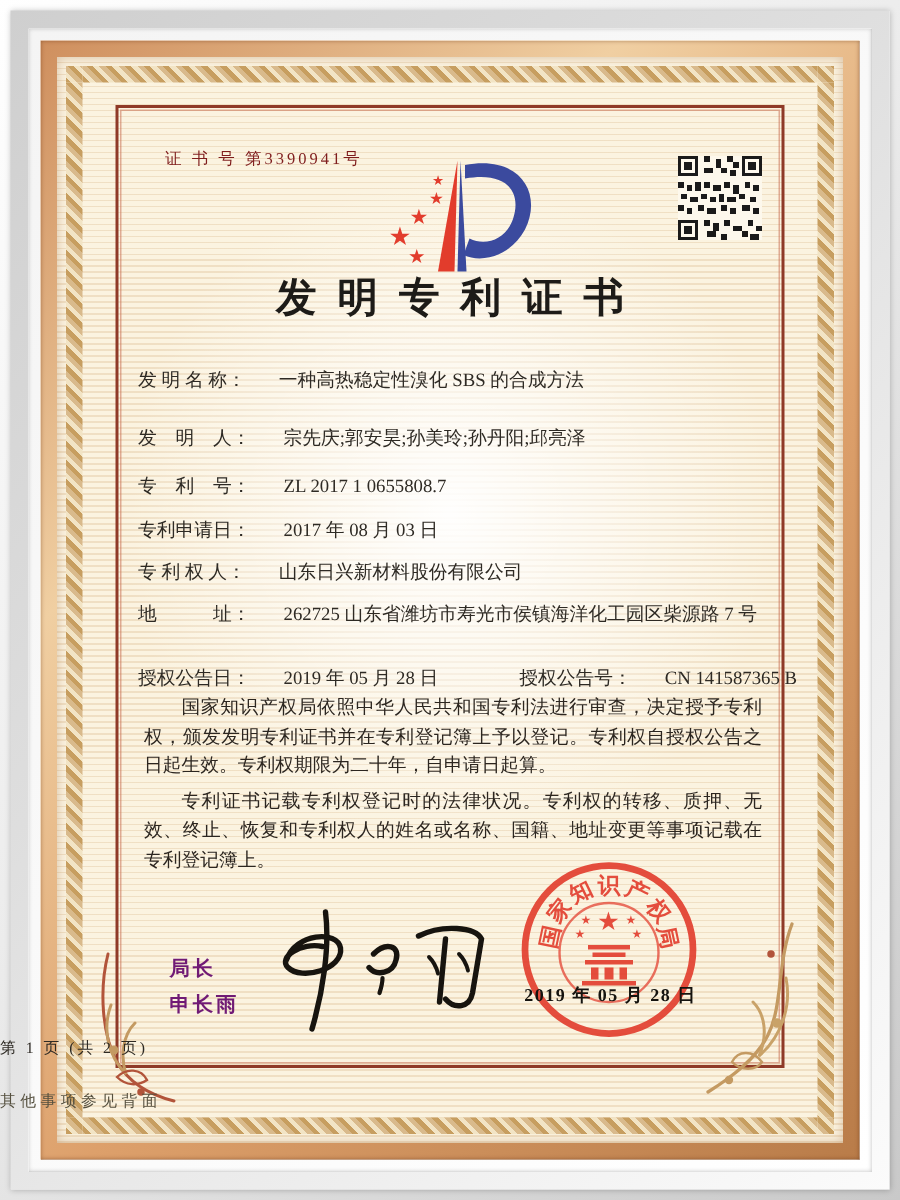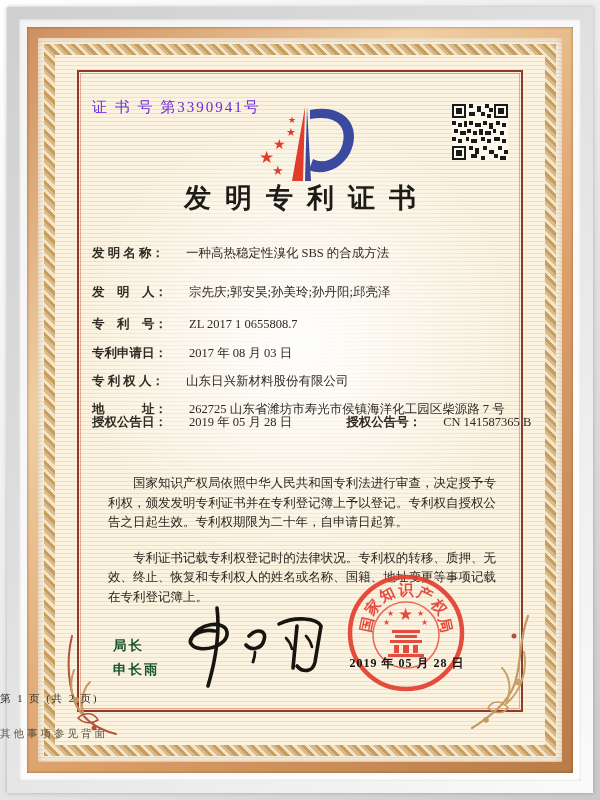--- a/index.html
+++ b/index.html
@@ -16,32 +16,32 @@
   .paper{inset:38px;background-color:#fbf3e0;
       background-image:
         radial-gradient(ellipse 60% 45% at 50% 42%, rgba(255,255,255,.95) 0%, rgba(255,255,255,0) 70%),
         repeating-linear-gradient(0deg, rgba(214,177,130,.30) 0 1px, rgba(0,0,0,0) 1px 4px);
       box-shadow:inset 0 0 8px rgba(150,90,40,.35);}
   .ornate{inset:44px;border:11px solid transparent;
       border-image:repeating-linear-gradient(45deg,#c79e60 0 3px,#f2e4c5 3px 6px,#d9ba8c 6px 9px) 11;}
   .redbox{left:77px;right:77px;top:70px;bottom:88px;border:2px solid #8f3a28;}
   .redbox-inner{inset:1px;border:1px solid rgba(201,112,84,.55);}
   
-  .cert-no{left:92px;top:98px;font-size:15px;letter-spacing:2px;color:#6d28d9;}
+  .cert-no{left:110px;top:98px;font-size:11px;letter-spacing:2px;color:#7f1d1d;}
   .title{left:0;right:0;top:180px;text-align:center;font-size:27px;font-weight:bold;
          letter-spacing:14px;text-indent:14px;color:#1d1b18;}
   .row{left:92px;width:424px;font-size:12.5px;color:#2e2a24;white-space:nowrap;}
-  .flabel{color:#2e2a24;font-weight:bold;}
+  .flabel{color:#2e2a24;}
   .fvalue{margin-left:22px;}
   .row6{display:flex;}
   .pair2{margin-left:54px;}
   .paras{left:92px;top:458px;width:420px;font-size:12.5px;line-height:19.5px;
          color:#2c2620;text-align:justify;}
-  .paras p{margin:16px;text-indent:2em;}
-  .sig-label{left:113px;font-size:13.5px;font-weight:600;color:#14532d;letter-spacing:2px;}
+  .paras p{margin:4px;text-indent:2em;}
+  .sig-label{left:113px;font-size:13.5px;font-weight:600;color:#701a75;letter-spacing:2px;}
   .seal-date{left:340px;top:655px;width:134px;text-align:center;font-size:12px;font-weight:bold;
              color:#15130f;z-index:5;letter-spacing:1px;}
   .page-num{left:0;right:0;top:692px;text-align:left;font-size:10.5px;color:#2e2a24;letter-spacing:2px;}
   .back-note{left:0;right:0;top:727px;text-align:left;font-size:10.5px;color:#55503f;letter-spacing:3px;}
   svg{display:block;}
 </style>
 </head>
 <body>
 
 <div class="stage">
@@ -143,21 +143,21 @@
   </div>
   <div class="abs row" style="top:345px">
     <span class="flabel">专利申请日：</span><span class="fvalue">2017 年 08 月 03 日</span>
   </div>
   <div class="abs row" style="top:373px">
     <span class="flabel">专 利 权 人：</span><span class="fvalue">山东日兴新材料股份有限公司</span>
   </div>
   <div class="abs row" style="top:401px">
     <span class="flabel">地　　　址：</span><span class="fvalue">262725 山东省潍坊市寿光市侯镇海洋化工园区柴源路 7 号</span>
   </div>
-  <div class="abs row row6" style="top:414px">
+  <div class="abs row row6" style="top:444px">
     <span>
       <span class="flabel">授权公告日：</span><span class="fvalue">2019 年 05 月 28 日</span>
     </span>
     <span class="pair2">
       <span class="flabel">授权公告号：</span><span class="fvalue">CN 141587365 B</span>
     </span>
   </div>
 
   <div class="abs paras">
     <p>国家知识产权局依照中华人民共和国专利法进行审查，决定授予专利权，颁发发明专利证书并在专利登记簿上予以登记。专利权自授权公告之日起生效。专利权期限为二十年，自申请日起算。</p>

